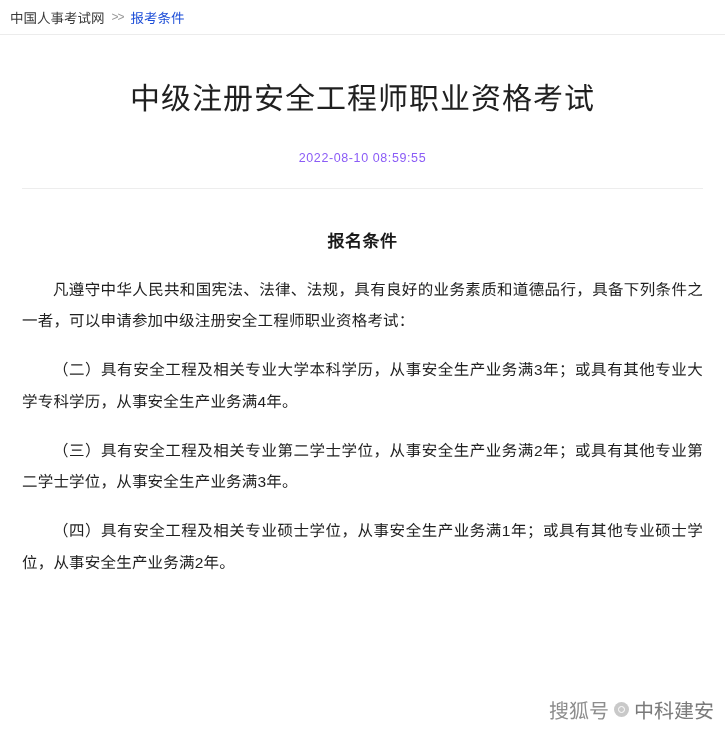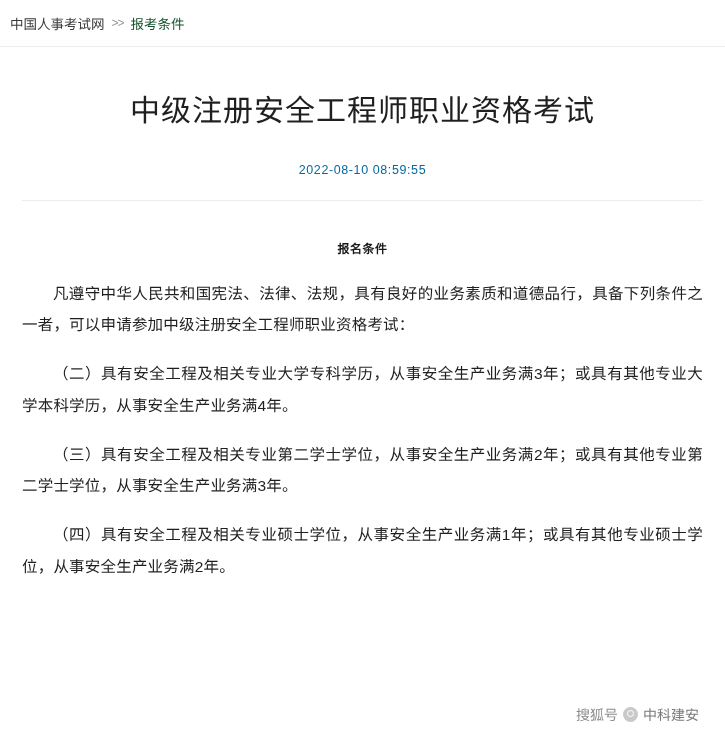--- a/index.html
+++ b/index.html
@@ -11,37 +11,37 @@
     width: 725px;
     height: 732px;
     font-family: "Liberation Sans", "DejaVu Sans", sans-serif;
     color: #222;
     position: relative;
     overflow: hidden;
   }
 
   
   .breadcrumb-bar {
-    height: 47px;
+    height: 35px;
     box-sizing: border-box;
     padding: 0 0 0 10px;
     display: flex;
     align-items: center;
     font-size: 13.5px;
     color: #4a4a4a;
     border-bottom: 1px solid #ececec;
     background: #ffffff;
   }
   .breadcrumb-bar .crumb {
     color: #3a3a3a;
     text-decoration: none;
     white-space: nowrap;
   }
   .breadcrumb-bar .crumb.current {
-    color: #14532d;
+    color: #1d4ed8;
   }
   .breadcrumb-bar .sep {
     margin: 0 7px;
     color: #9a9a9a;
     font-size: 12px;
     letter-spacing: -1px;
   }
 
   
   .article {
@@ -57,35 +57,35 @@
     letter-spacing: 1px;
     font-weight: 400;
     color: #1f1f1f;
     margin: 42px 0 0 0;
     font-family: "Liberation Serif", "DejaVu Serif", serif;
   }
 
   .doc-date {
     text-align: center;
     font-size: 12.5px;
-    color: #0369a1;
+    color: #8b5cf6;
     margin-top: 30px;
     letter-spacing: 0.6px;
     font-family: "Liberation Sans", sans-serif;
   }
 
   .divider {
     border: 0;
     border-top: 1px solid #ededed;
     margin: 23px 0 0 0;
   }
 
   .section-heading {
     text-align: center;
-    font-size: 12px;
+    font-size: 17px;
     font-weight: bold;
     color: #1a1a1a;
     margin: 38px 0 0 0;
     letter-spacing: 0.5px;
     font-family: "Liberation Sans", "DejaVu Sans", sans-serif;
   }
 
   .para {
     font-size: 15.5px;
     line-height: 2.05;
@@ -95,26 +95,26 @@
     text-align: justify;
     letter-spacing: 0.2px;
   }
   .para:first-of-type {
     margin-top: 22px;
   }
 
   
   .watermark {
     position: absolute;
-    right: 26px;
+    right: 11px;
     bottom: 8px;
     display: flex;
     align-items: center;
     gap: 5px;
-    font-size: 14px;
+    font-size: 20px;
     color: #8d8d8d;
     pointer-events: none;
     user-select: none;
   }
   .watermark .wm-logo {
     display: inline-block;
     width: 15px;
     height: 15px;
     border-radius: 50%;
     background: #c9c9c9;
@@ -152,21 +152,21 @@
 
   <h1 class="doc-title">中级注册安全工程师职业资格考试</h1>
 
   <div class="doc-date">2022-08-10 08:59:55</div>
 
   <hr class="divider">
 
   <h2 class="section-heading">报名条件</h2>
 
   <p class="para">凡遵守中华人民共和国宪法、法律、法规，具有良好的业务素质和道德品行，具备下列条件之一者，可以申请参加中级注册安全工程师职业资格考试：</p>
-  <p class="para">（二）具有安全工程及相关专业大学专科学历，从事安全生产业务满3年；或具有其他专业大学本科学历，从事安全生产业务满4年。</p>
+  <p class="para">（二）具有安全工程及相关专业大学本科学历，从事安全生产业务满3年；或具有其他专业大学专科学历，从事安全生产业务满4年。</p>
   <p class="para">（三）具有安全工程及相关专业第二学士学位，从事安全生产业务满2年；或具有其他专业第二学士学位，从事安全生产业务满3年。</p>
   <p class="para">（四）具有安全工程及相关专业硕士学位，从事安全生产业务满1年；或具有其他专业硕士学位，从事安全生产业务满2年。</p>
 
 </div>
 
 <div class="watermark">
   <span class="wm-text">搜狐号</span>
   <span class="wm-logo"></span>
   <span class="wm-text wm-strong">中科建安</span>
 </div>

